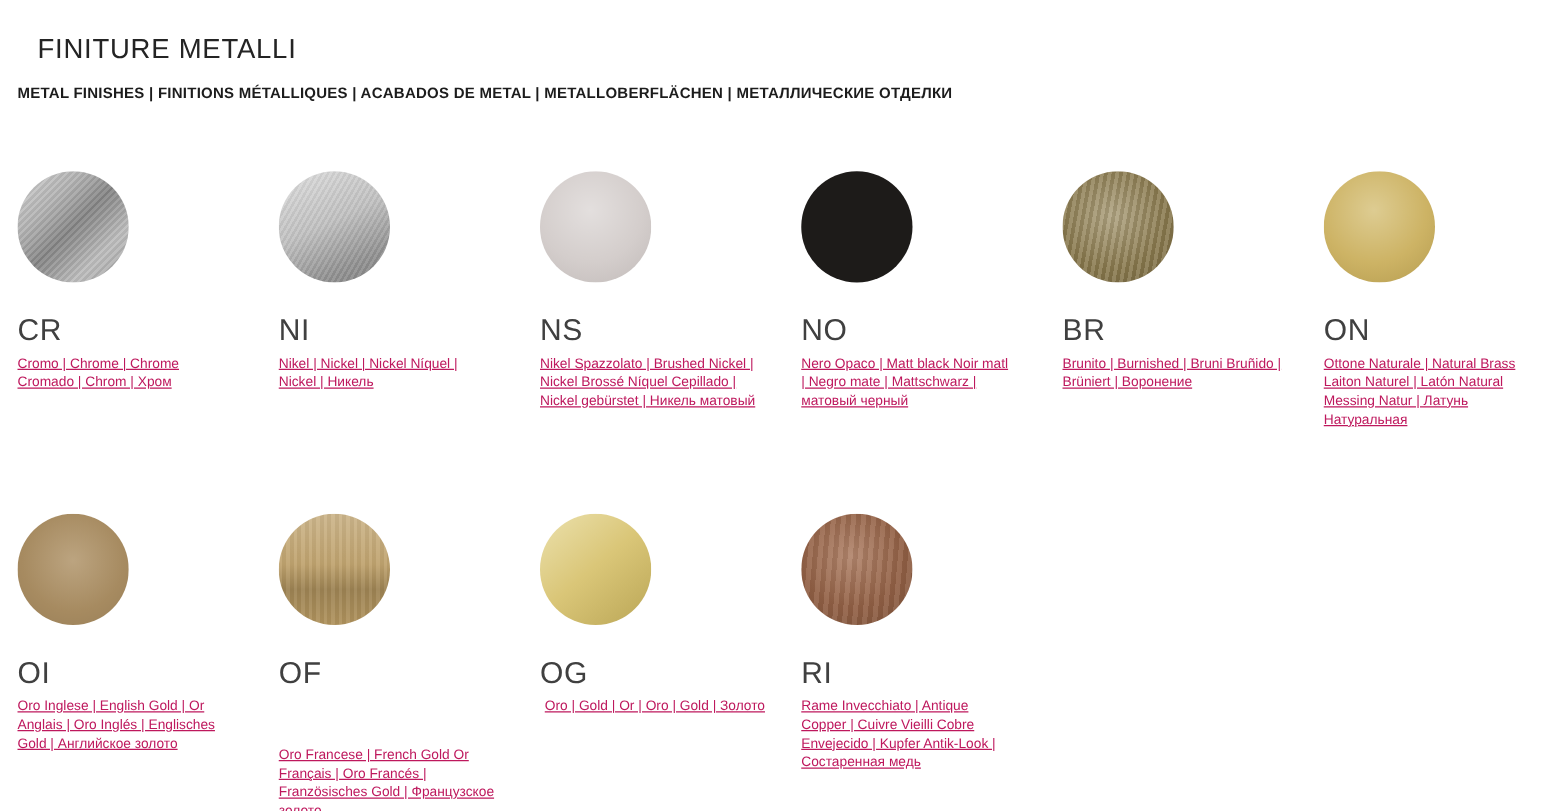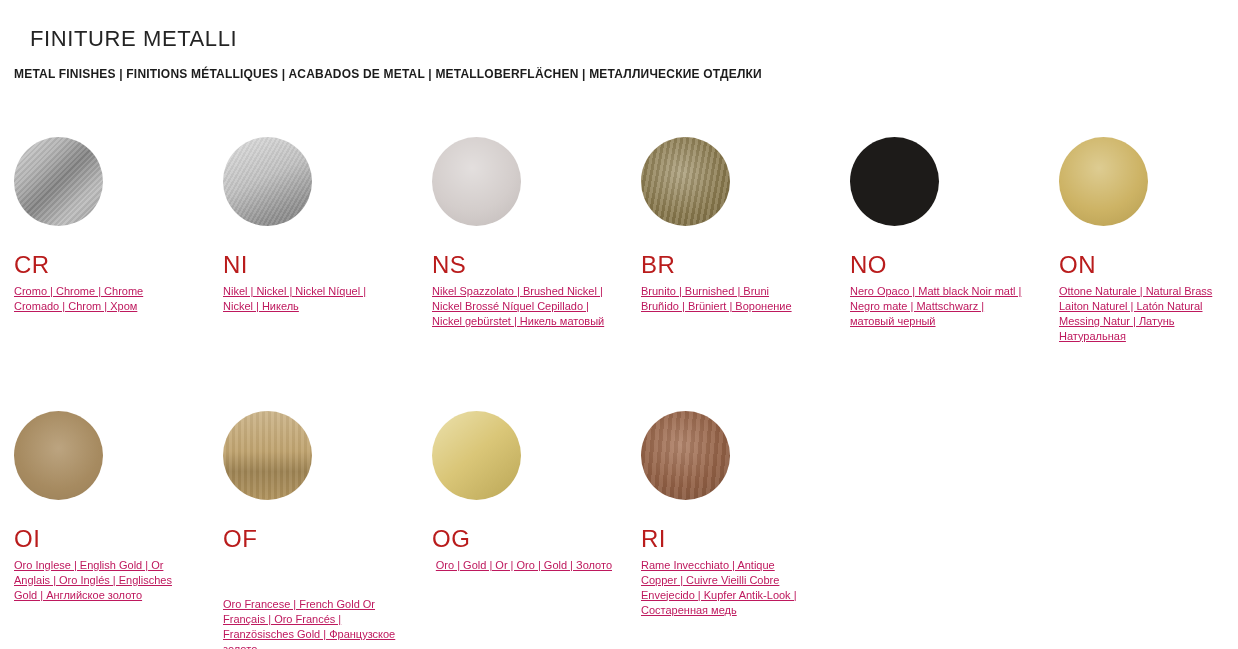--- a/index.html
+++ b/index.html
@@ -54,21 +54,21 @@
     border-radius: 50%;
     pointer-events: none;
   }
 
   .code {
     margin-top: 26px;
     font-size: 24px;
     font-weight: 400;
     letter-spacing: 0.5px;
     line-height: 1.1;
-    color: #b91c1c;
+    color: #404040;
   }
   .desc {
     margin-top: 5px;
     font-size: 11px;
     line-height: 1.36;
     color: #be185d;
     text-decoration: underline;
   }
 
   
@@ -131,29 +131,29 @@
     <div class="desc">Nikel | Nickel | Nickel Níquel | Nickel | Никель</div>
   </div>
 
   <div class="cell">
     <div class="swatch sw-ns" style="background-color: rgb(207, 200, 198);"></div>
     <div class="code">NS</div>
     <div class="desc">Nikel Spazzolato | Brushed Nickel | Nickel Brossé Níquel Cepillado | Nickel gebürstet | Никель матовый</div>
   </div>
 
   <div class="cell">
+    <div class="swatch sw-no" style="background-color: rgb(29, 27, 25);"></div>
+    <div class="code">NO</div>
+    <div class="desc">Nero Opaco | Matt black Noir matl | Negro mate | Mattschwarz | матовый черный</div>
+  </div>
+
+  <div class="cell">
     <div class="swatch sw-br" style="background-color: rgb(143, 126, 80);"></div>
     <div class="code">BR</div>
     <div class="desc">Brunito | Burnished | Bruni Bruñido | Brüniert | Воронение</div>
-  </div>
-
-  <div class="cell">
-    <div class="swatch sw-no" style="background-color: rgb(29, 27, 25);"></div>
-    <div class="code">NO</div>
-    <div class="desc">Nero Opaco | Matt black Noir matl | Negro mate | Mattschwarz | матовый черный</div>
   </div>
 
   <div class="cell">
     <div class="swatch sw-on" style="background-color: rgb(201, 173, 88);"></div>
     <div class="code">ON</div>
     <div class="desc">Ottone Naturale | Natural Brass Laiton Naturel | Latón Natural Messing Natur | Латунь Натуральная</div>
   </div>
 
   <div class="cell">
     <div class="swatch sw-oi" style="background-color: rgb(173, 144, 100);"></div>

